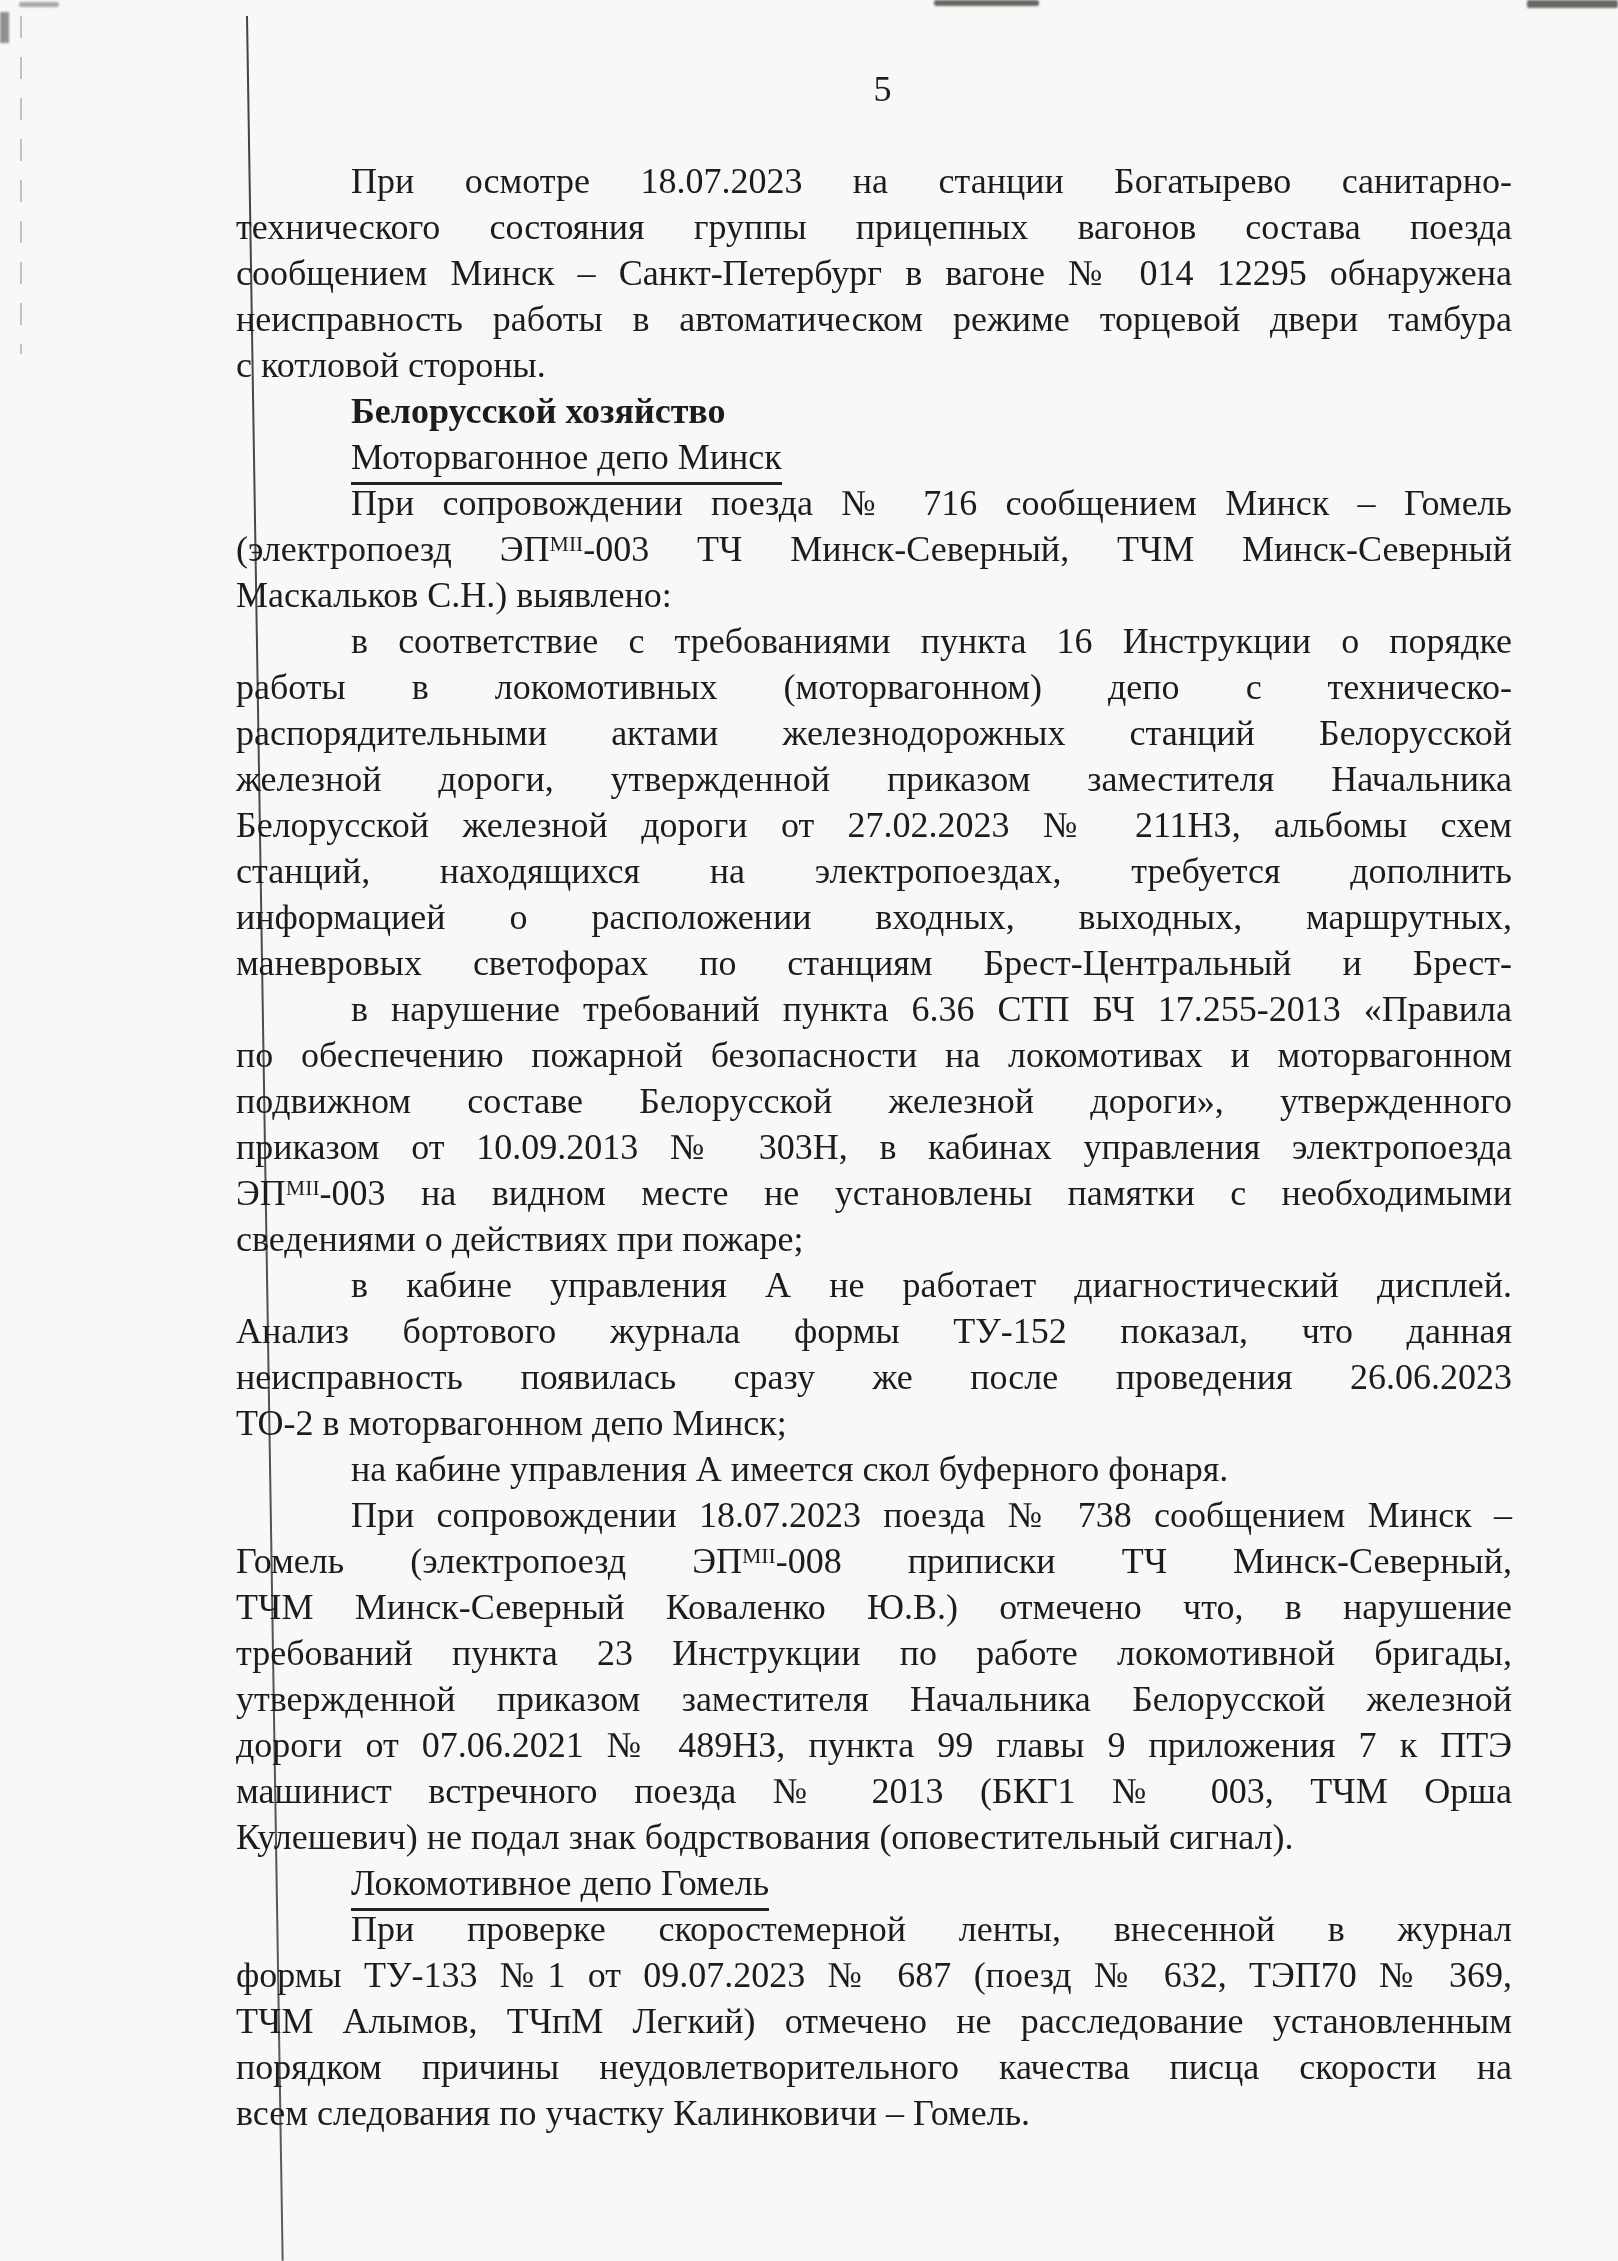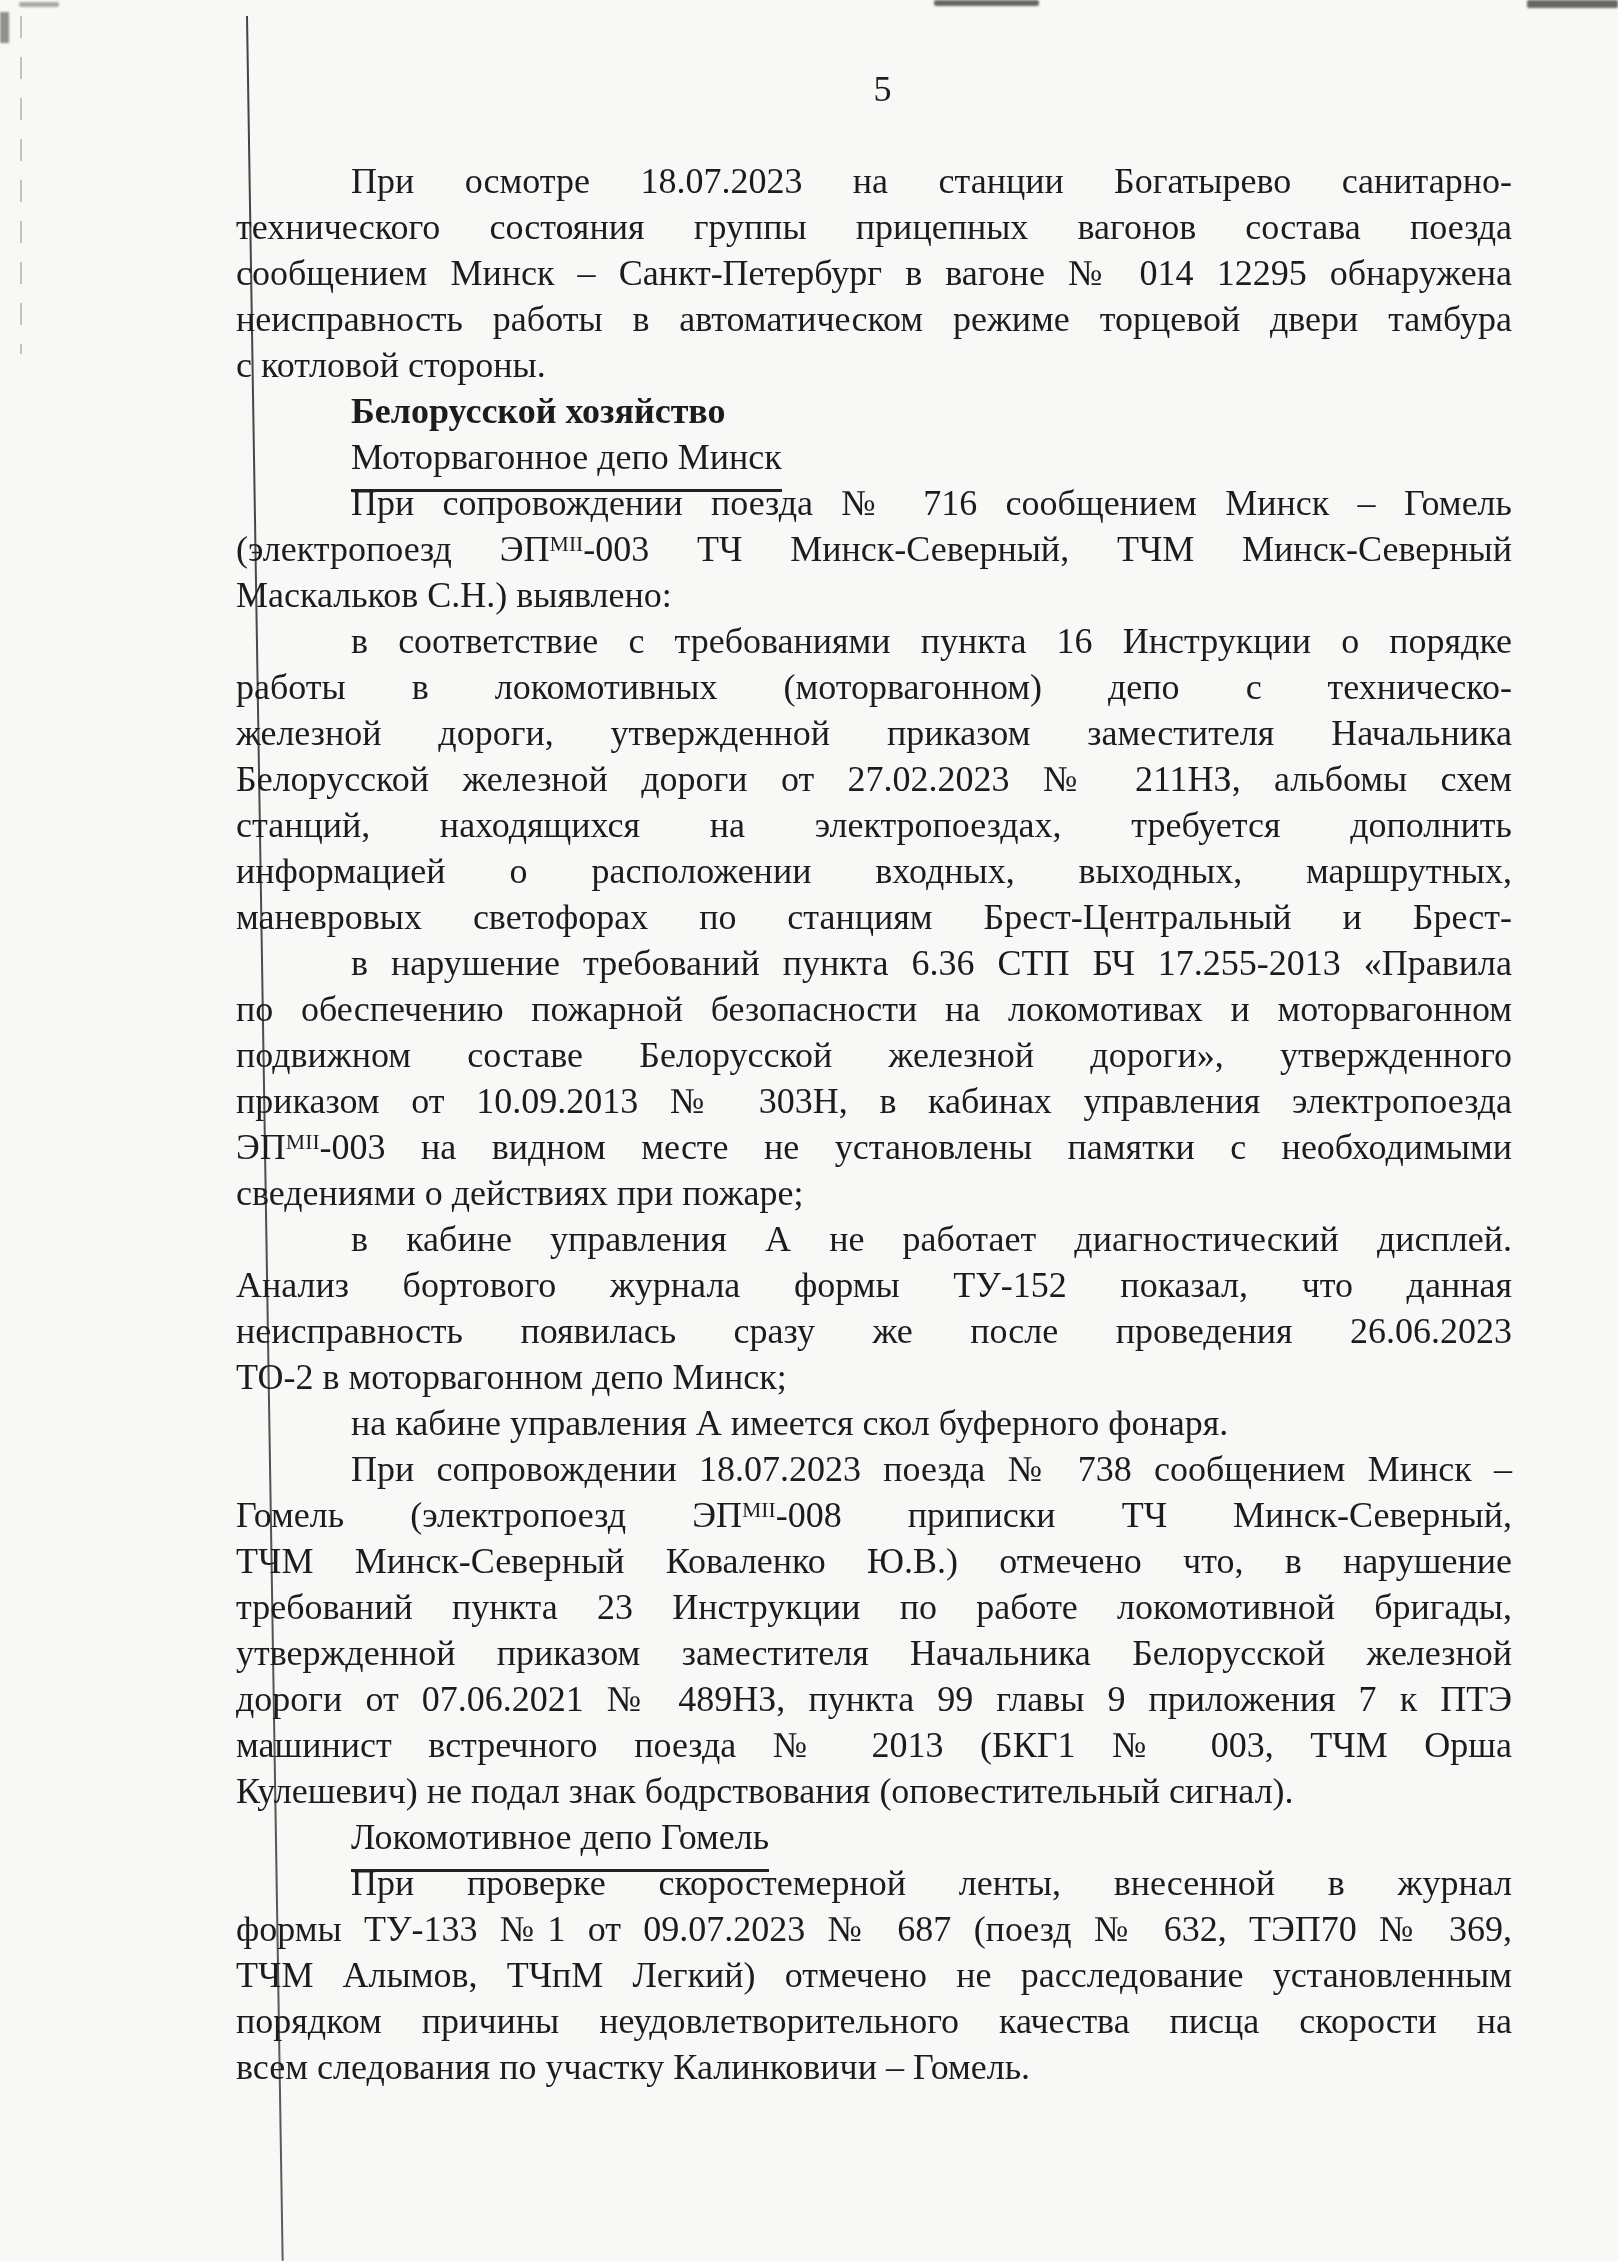--- a/index.html
+++ b/index.html
@@ -64,21 +64,21 @@
     width: 1276px;
     font-size: 36px;
     line-height: 46px;
   }
   .line { min-height: 46px; }
   .line.j { text-align: justify; text-align-last: justify; }
   .line.i { text-indent: 115px; }
   .line.b { font-weight: bold; }
   .ul {
     border-bottom: 3.8px solid #222;
-    padding-bottom: 12px;
+    padding-bottom: 5px;
   }
 </style>
 </head>
 <body>
 
 <div class="page">
   <div class="fold-line"></div>
   <div class="edge-dashes"></div>
   <div class="corner-mark"></div>
   <div class="smudge a"></div>
@@ -93,20 +93,21 @@
       <div class="line j">сообщением Минск – Санкт-Петербург в вагоне № 014 12295 обнаружена</div>
       <div class="line j">неисправность работы в автоматическом режиме торцевой двери тамбура</div>
       <div class="line">с котловой стороны.</div>
       <div class="line i b">Белорусской хозяйство</div>
       <div class="line i"><span class="ul">Моторвагонное депо Минск</span></div>
       <div class="line j i">При сопровождении поезда № 716 сообщением Минск – Гомель</div>
       <div class="line j">(электропоезд ЭПᴹᴵᴵ-003 ТЧ Минск-Северный, ТЧМ Минск-Северный</div>
       <div class="line">Маскальков С.Н.) выявлено:</div>
       <div class="line j i">в соответствие с требованиями пункта 16 Инструкции о порядке</div>
       <div class="line j">работы в локомотивных (моторвагонном) депо с техническо-</div>
+      <div class="line j">распорядительными актами железнодорожных станций Белорусской</div>
       <div class="line j">железной дороги, утвержденной приказом заместителя Начальника</div>
       <div class="line j">Белорусской железной дороги от 27.02.2023 № 211НЗ, альбомы схем</div>
       <div class="line j">станций, находящихся на электропоездах, требуется дополнить</div>
       <div class="line j">информацией о расположении входных, выходных, маршрутных,</div>
       <div class="line j">маневровых светофорах по станциям Брест-Центральный и Брест-</div>
       <div class="line j i">в нарушение требований пункта 6.36 СТП БЧ 17.255-2013 «Правила</div>
       <div class="line j">по обеспечению пожарной безопасности на локомотивах и моторвагонном</div>
       <div class="line j">подвижном составе Белорусской железной дороги», утвержденного</div>
       <div class="line j">приказом от 10.09.2013 № 303Н, в кабинах управления электропоезда</div>
       <div class="line j">ЭПᴹᴵᴵ-003 на видном месте не установлены памятки с необходимыми</div>

